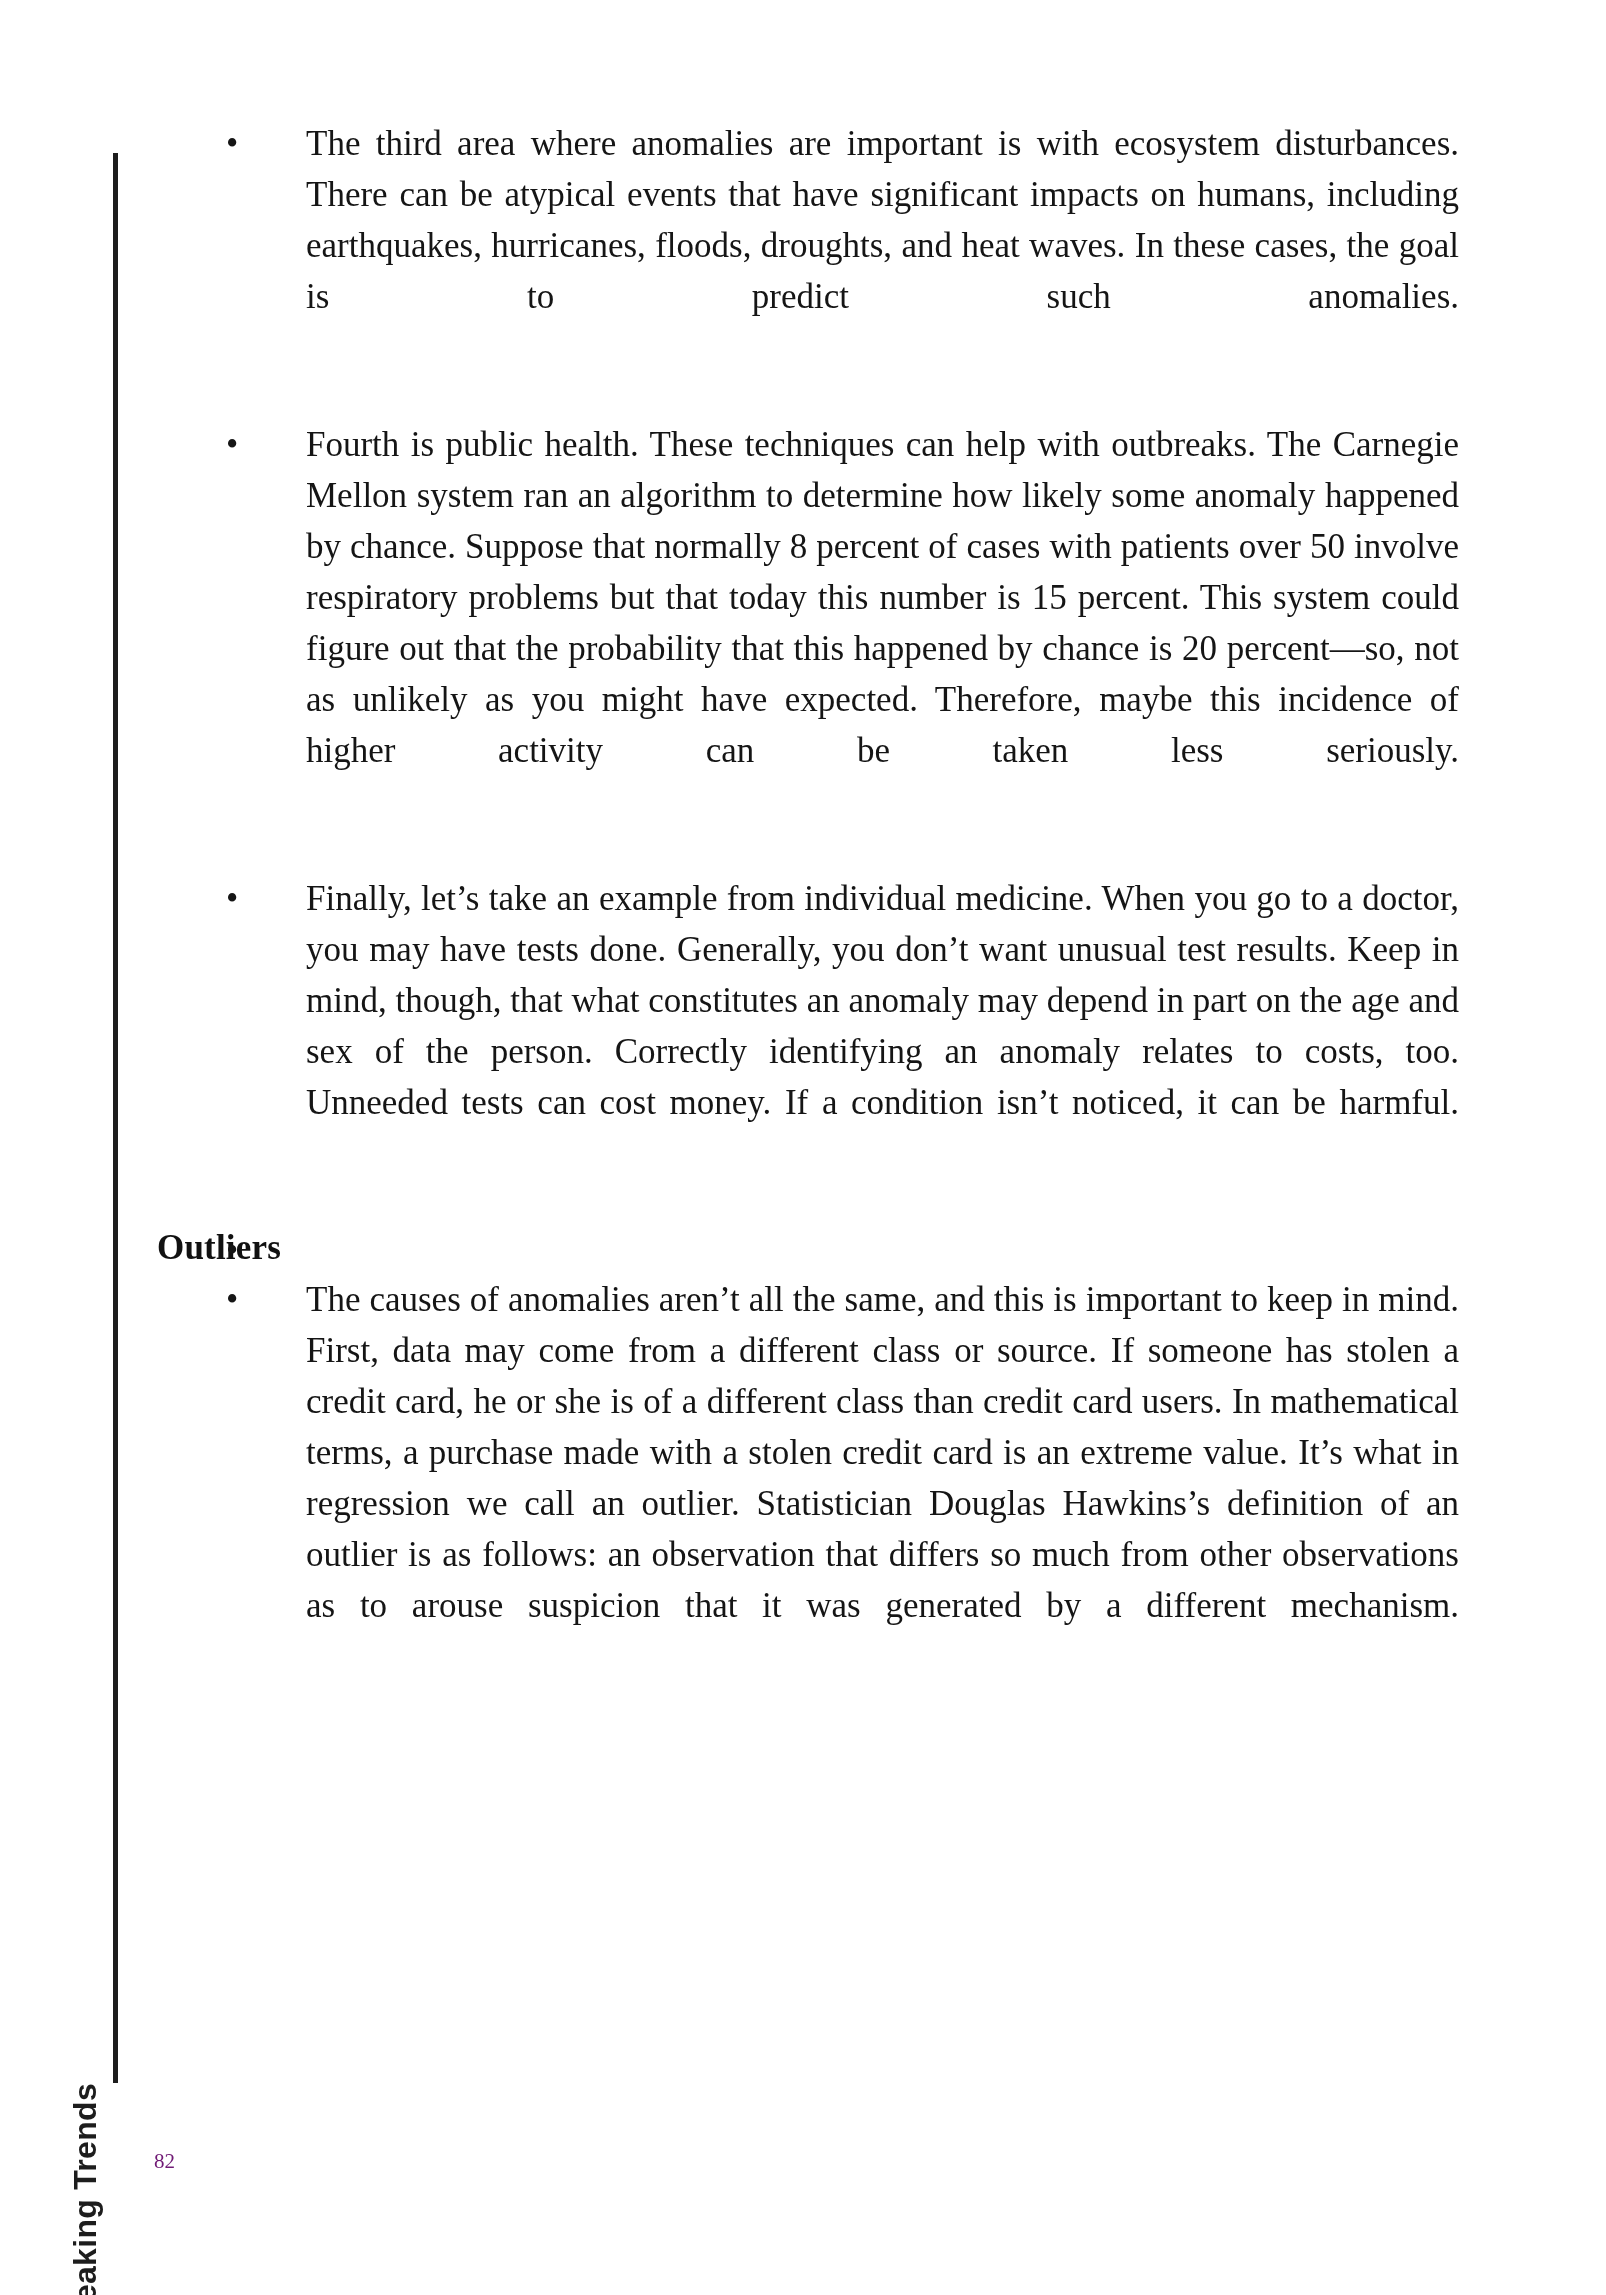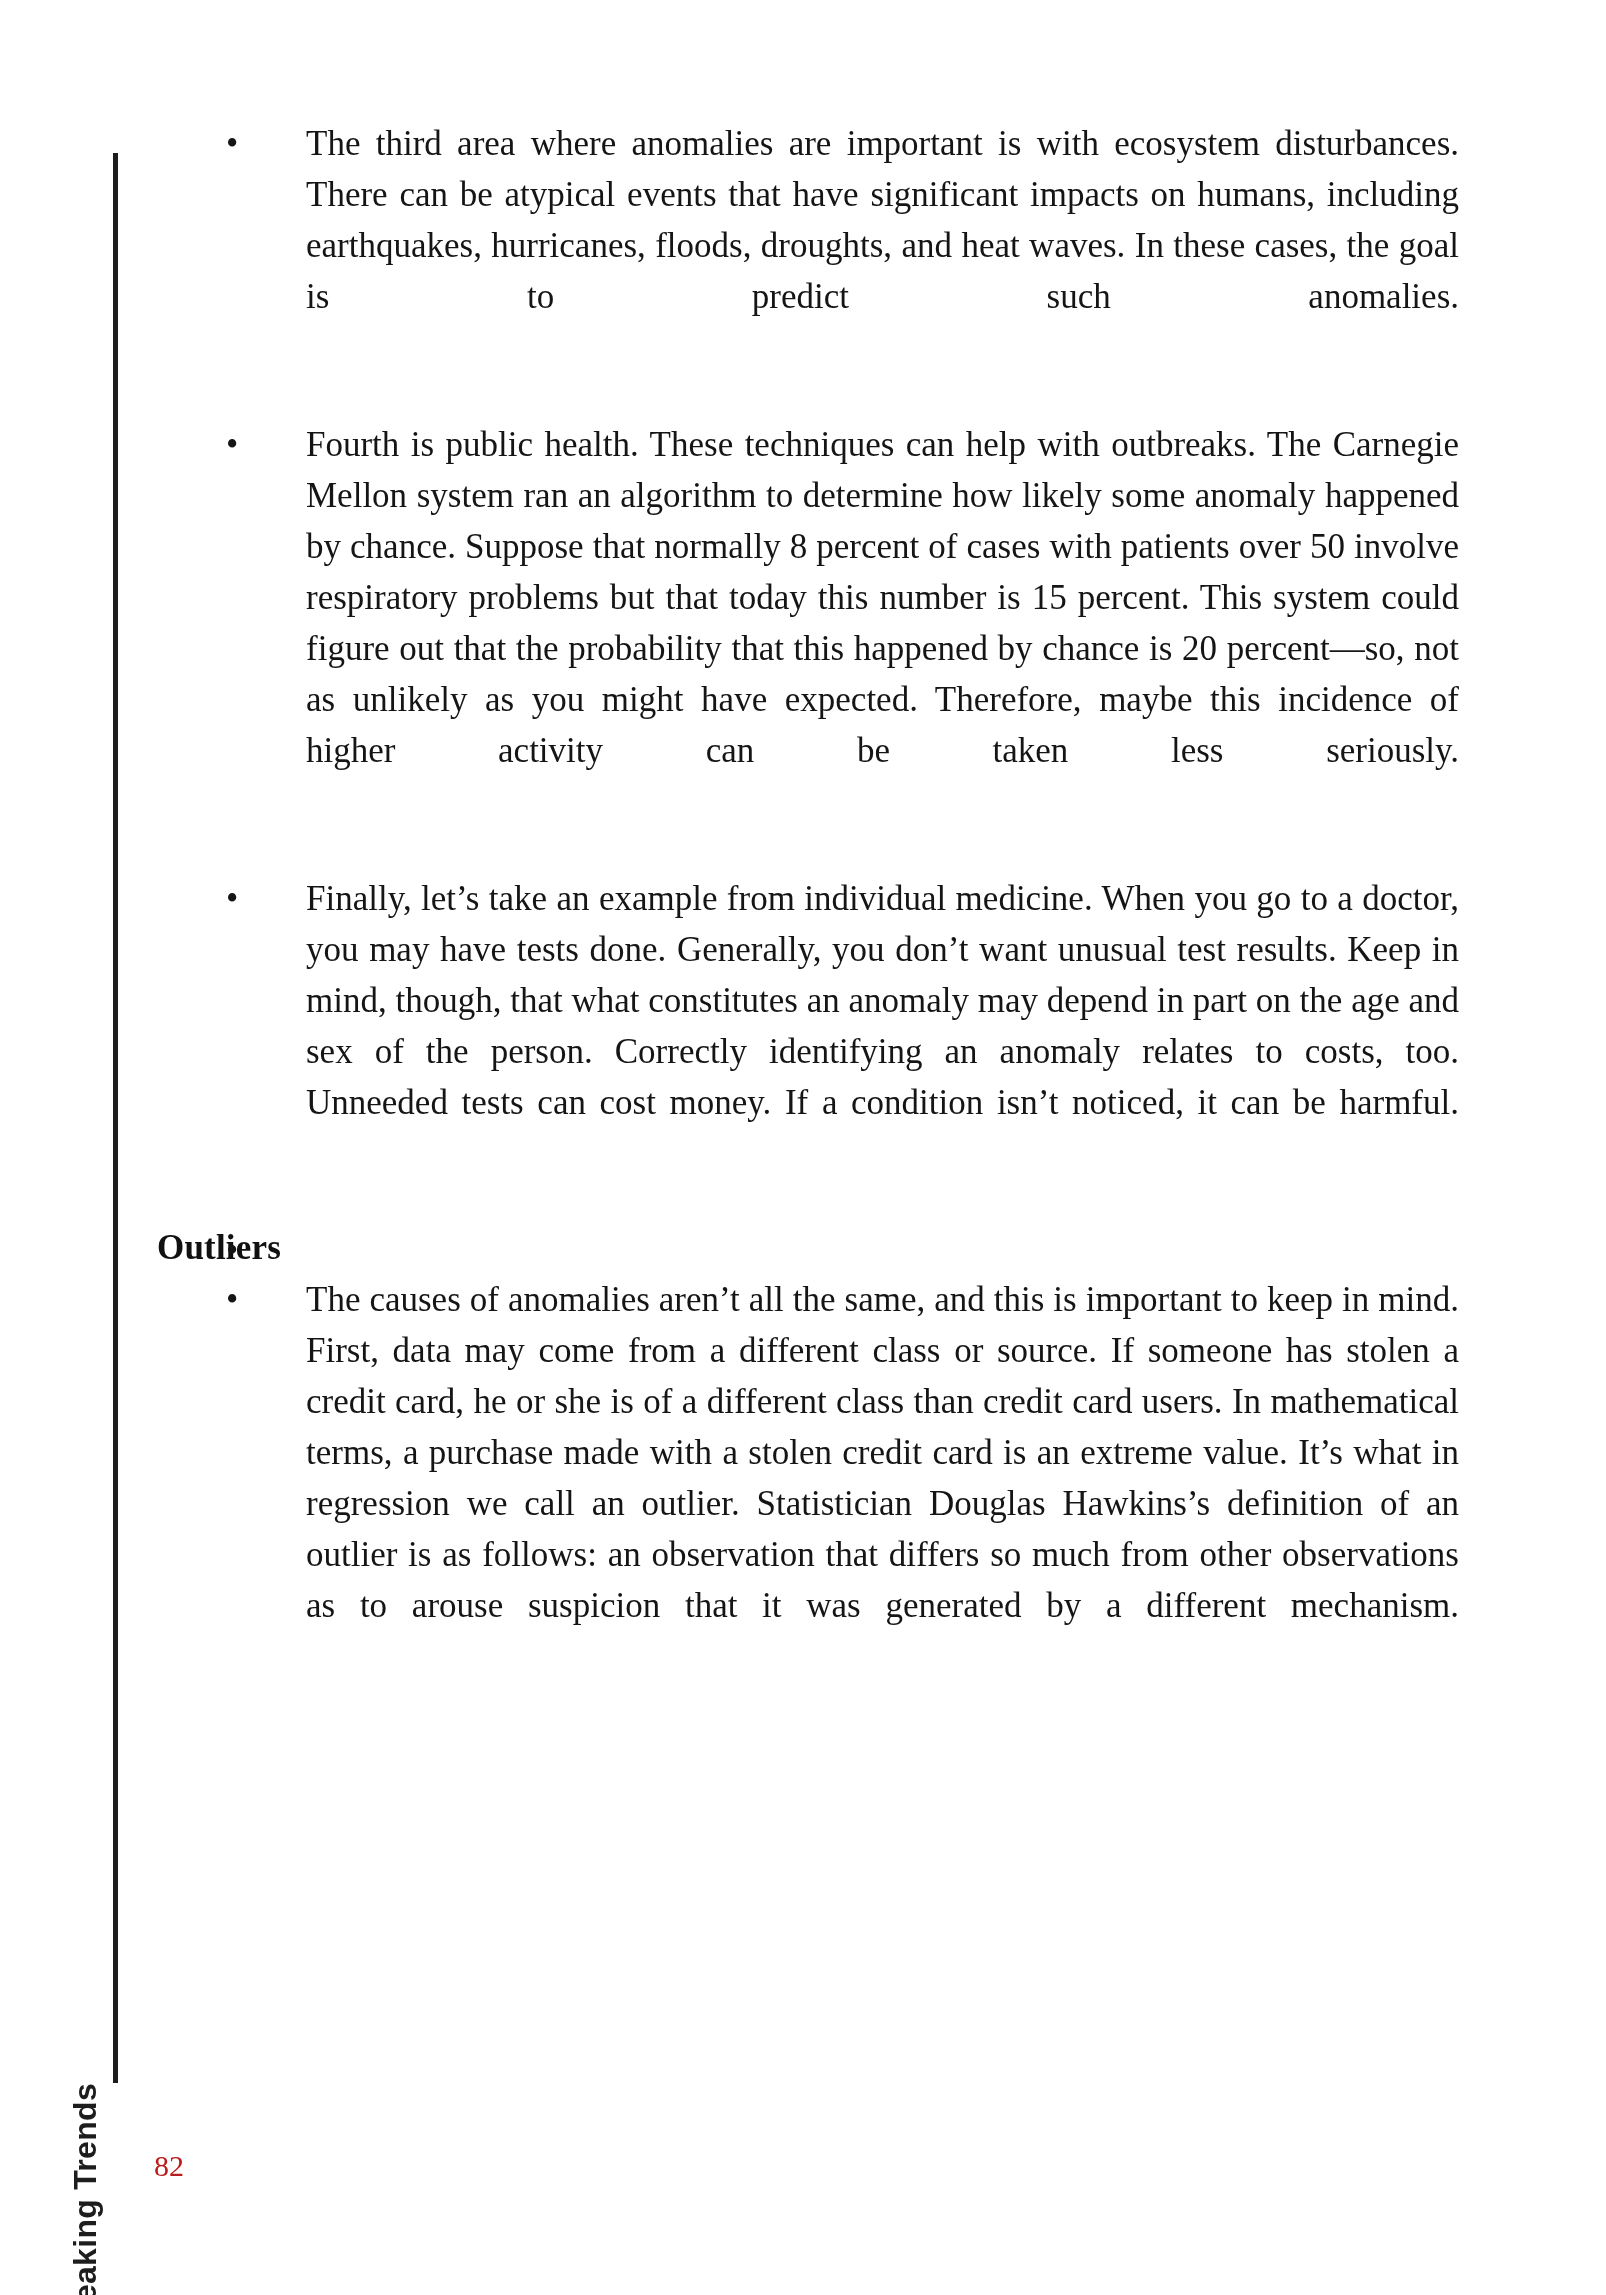--- a/index.html
+++ b/index.html
@@ -107,23 +107,23 @@
 
   .heading-group .bullet-item {
     margin-bottom: 0;
   }
 
   
   .folio {
     position: absolute;
     left: 154px;
     top: 2151px;
-    font-size: 30px;
+    font-size: 21px;
     line-height: 1;
-    color: #b91c1c;
+    color: #701a75;
   }
 </style>
 </head>
 <body>
 
 <div class="page">
 
   <div class="side-rail">
     <div class="side-rule"></div>
     <div class="running-head">Lecture 13: Anomalies and Breaking Trends</div>

